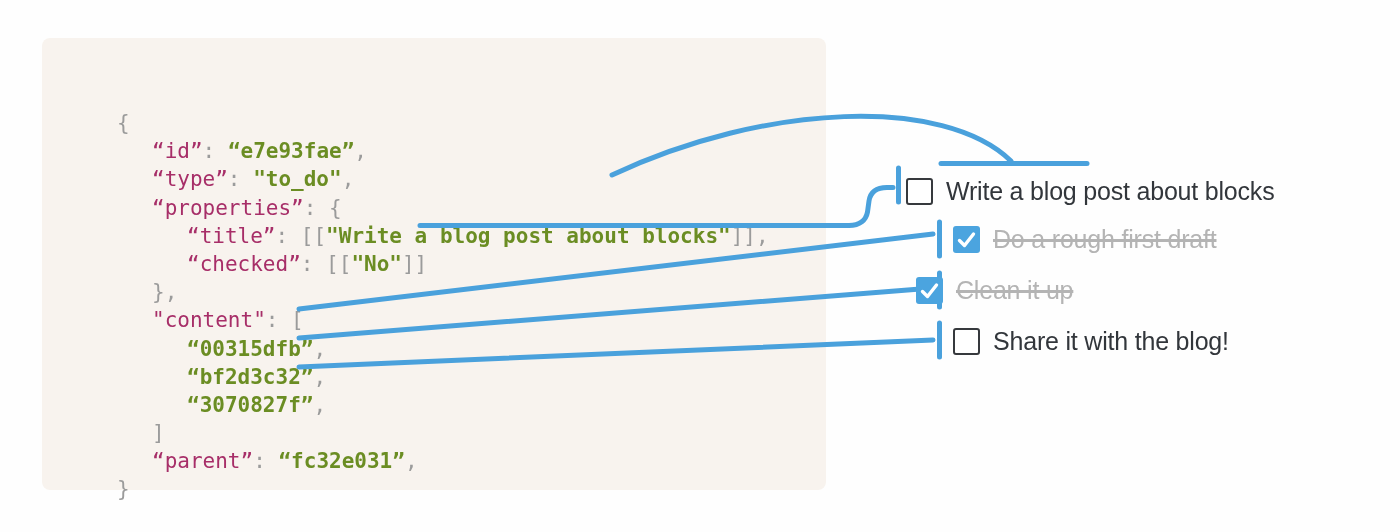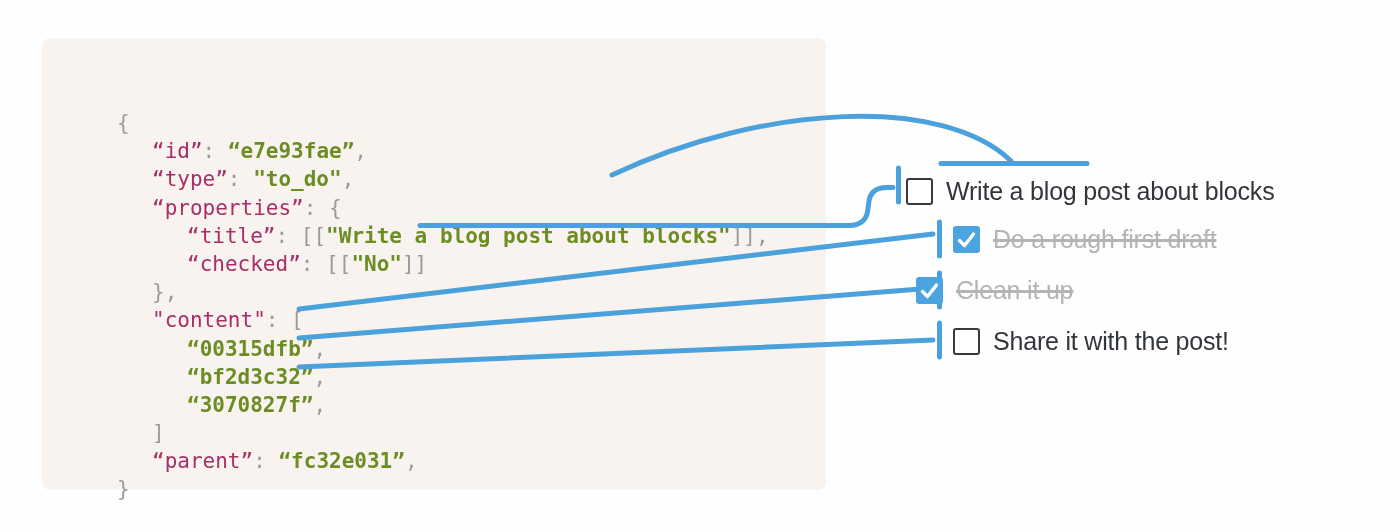--- a/index.html
+++ b/index.html
@@ -83,16 +83,16 @@
   <div class="todo-item" style="left:916px;top:276px;">
     <span class="checkbox checked">
         <svg width="27" height="27" viewBox="0 0 27 27">
           <polyline points="6.5,14.5 11.5,19.5 20.5,8" fill="none" stroke="#ffffff" stroke-width="3.4" stroke-linecap="round" stroke-linejoin="round"></polyline>
         </svg>
       </span>
     <span class="todo-label done">Clean it up</span>
   </div>
   <div class="todo-item" style="left:953px;top:327px;">
     <span class="checkbox"></span>
-    <span class="todo-label">Share it with the post!</span>
+    <span class="todo-label">Share it with the blog!</span>
   </div>
 
 </div>
 
 </body></html>

